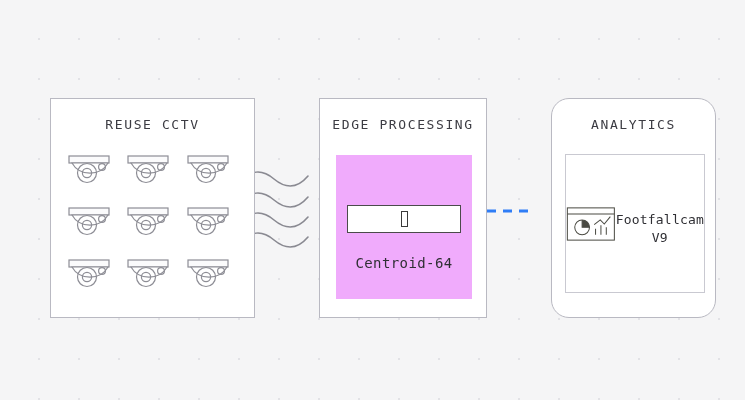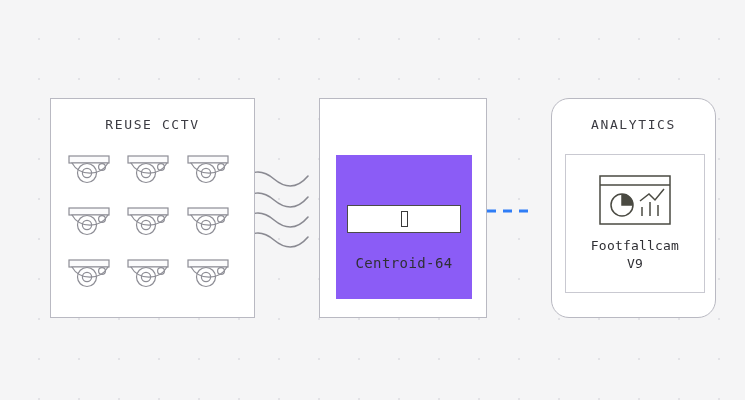--- a/index.html
+++ b/index.html
@@ -69,21 +69,21 @@
     display: block;
   }
 
   
   #edge-block {
     position: absolute;
     left: 16px;
     top: 56px;
     width: 136px;
     height: 144px;
-    background: #8b5cf6;
+    background: #f0abfc;
   }
   #edge-device {
     position: absolute;
     left: 11px;
     top: 50px;
     width: 114px;
     height: 28px;
     background: #ffffff;
     border: 1.6px solid #4b4b4b;
     box-sizing: border-box;
@@ -114,21 +114,21 @@
   #analytics-card {
     position: absolute;
     left: 13px;
     top: 55px;
     width: 140px;
     height: 139px;
     border: 1px solid #c9c9d1;
     box-sizing: border-box;
     background: #ffffff;
     display: flex;
-    flex-direction: column;
+    flex-direction: row;
     align-items: center;
     justify-content: center;
   }
   #dashboard-icon {
     width: 74px;
     height: 52px;
     display: block;
   }
   #analytics-caption {
     margin-top: 11px;
@@ -244,20 +244,21 @@
           <path d="M5,10 a20,18 0 0 0 36,0 Z" fill="#ffffff"></path>
           <circle cx="20" cy="20" r="9.5"></circle>
           <circle cx="20" cy="20" r="4.6"></circle>
           <circle cx="35" cy="14" r="3.4"></circle>
         </g>
       </svg>
     </div>
   </div>
 
   <div class="panel" id="panel-edge">
+    <div class="panel-title">EDGE PROCESSING</div>
 
     <div id="edge-block">
       <div id="edge-device">
         <span class="chip-glyph"></span>
       </div>
       <div id="edge-caption">Centroid-64</div>
     </div>
   </div>
 
   <div class="panel" id="panel-analytics">

